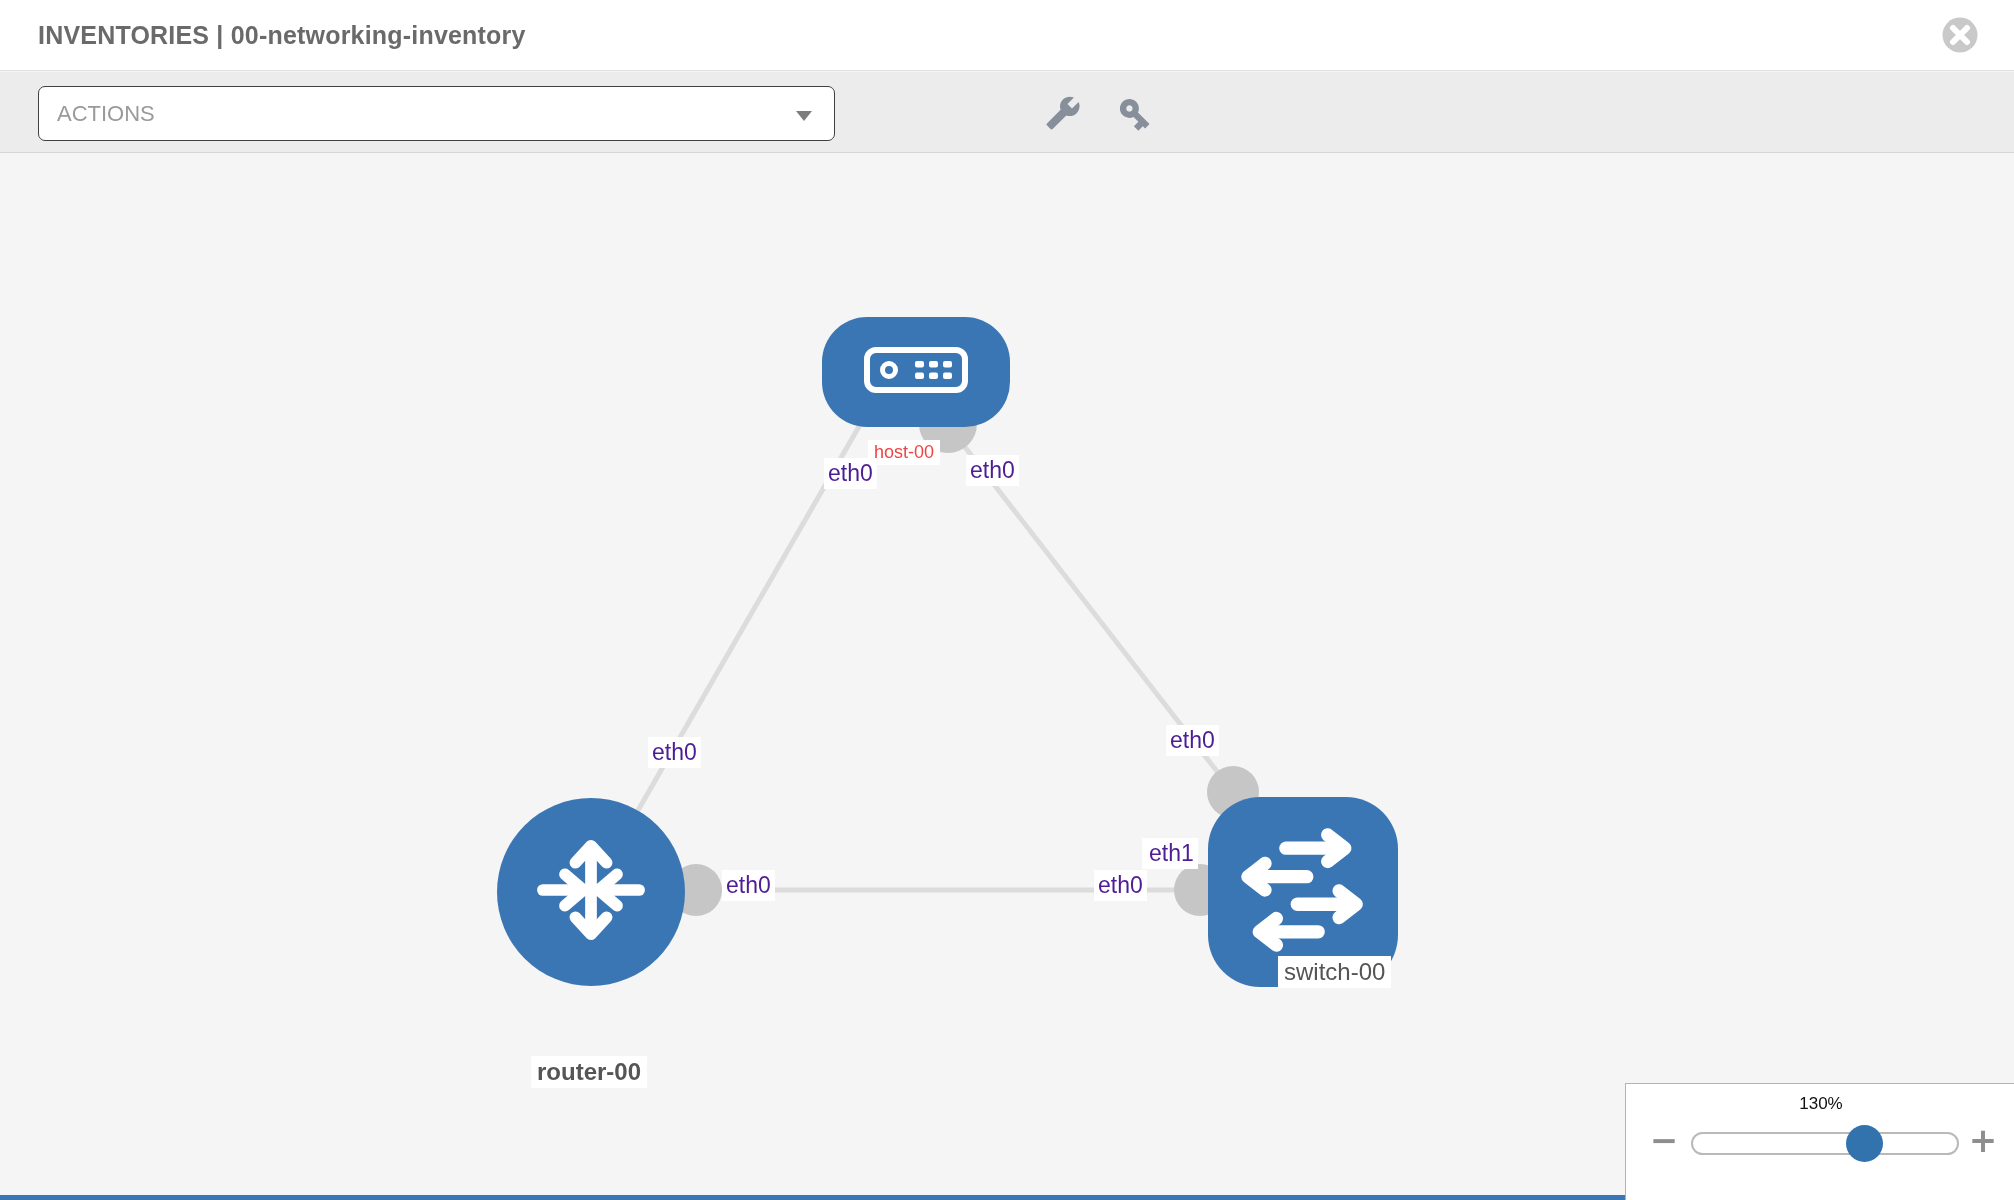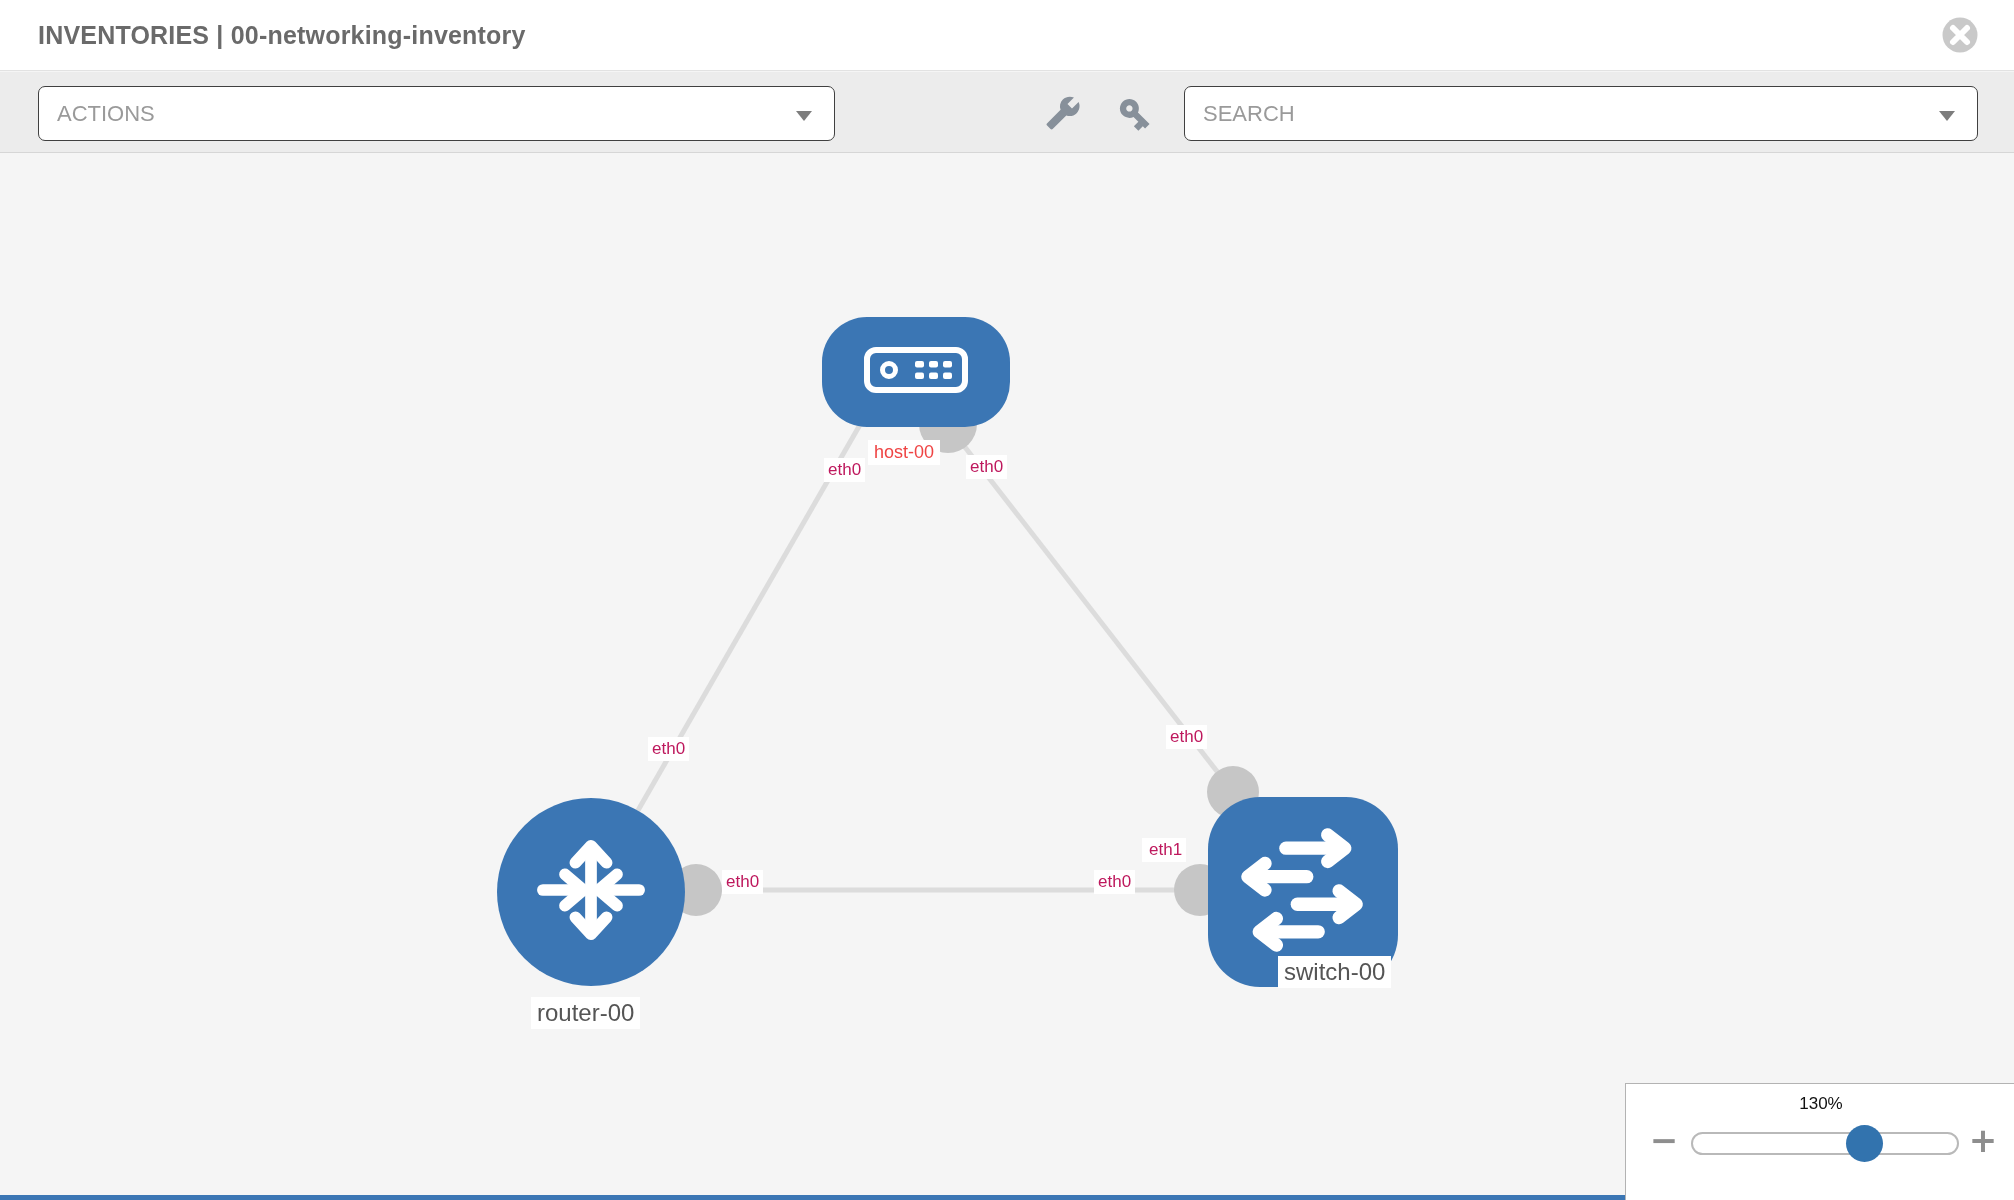--- a/index.html
+++ b/index.html
@@ -59,26 +59,26 @@
   }
   .node-host   { left: 822px;  top: 317px; width: 188px; height: 110px; border-radius: 45px; }
   .node-router { left: 497px;  top: 798px; width: 188px; height: 188px; border-radius: 50%; }
   .node-switch { left: 1208px; top: 797px; width: 190px; height: 190px; border-radius: 52px; }
 
   .node-label {
     position: absolute; z-index: 4; background: #ffffff;
     font-size: 24px; color: #555555; padding: 2px 6px; white-space: nowrap;
   }
   .host-name-label { left: 868px; top: 440px; font-size: 18px; color: #ef4444; }
-  .router-name-label { left: 531px;  top: 997px; }
+  .router-name-label { left: 531px;  top: 1056px; font-weight: bold; }
   .switch-name-label { left: 1244px; top: 956px; margin-left: 34px; }
 
   .iface-label {
     position: absolute; z-index: 4; background: #ffffff;
-    font-size: 17px; color: #be185d; padding: 2px 4px; white-space: nowrap;
+    font-size: 23px; color: #4c1d95; padding: 2px 4px; white-space: nowrap;
   }
 
   
   .zoom-panel {
     position: absolute; left: 1625px; top: 1083px; width: 390px; height: 118px;
     background: #ffffff; border: 1px solid #b3b3b3; z-index: 6; padding-left: 28px;
   }
   .zoom-level {
     position: absolute; left: 0; top: 10px; width: 390px; text-align: center;
     font-size: 17px; color: #111111;
@@ -209,24 +209,20 @@
   </button>
 
   <button class="tool-icon-btn tool-key" aria-label="key">
     <span>
       <svg width="38" height="38" viewBox="0 0 24 24">
         <path transform="rotate(45 12 12)" fill="#87909a" d="M12.65 10C11.83 7.67 9.61 6 7 6c-3.31 0-6 2.69-6 6s2.69 6 6 6c2.61 0 4.83-1.67 5.65-4H17v4h4v-4h2v-4H12.65zM7 14c-1.1 0-2-.9-2-2s.9-2 2-2 2 .9 2 2-.9 2-2 2z"></path>
       </svg>
     </span>
   </button>
 
-  <div class="combo combo-search">
-    <span>SEARCH</span>
-    <span class="caret"></span>
-  </div>
 </div>
 
 <div class="zoom-panel">
   <div class="zoom-level">130%</div>
   <button class="zoom-minus">
     <span>−</span>
   </button>
   <div class="zoom-track"></div>
   <div class="zoom-thumb"></div>
   <button class="zoom-plus">

